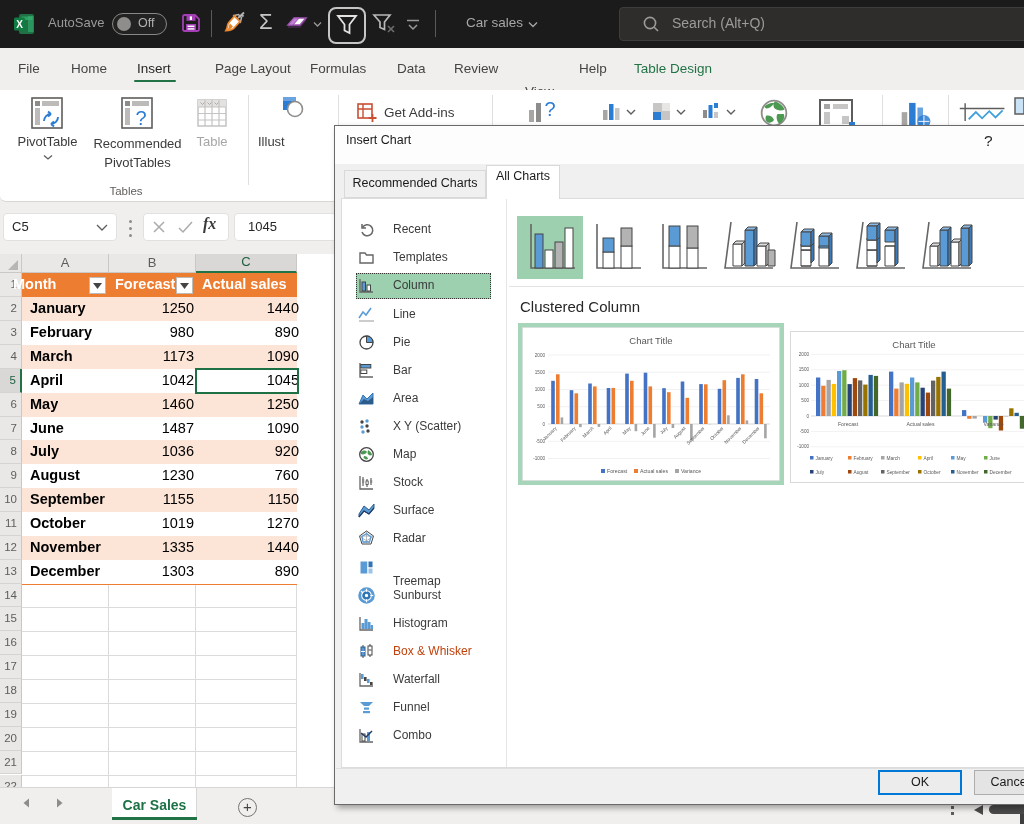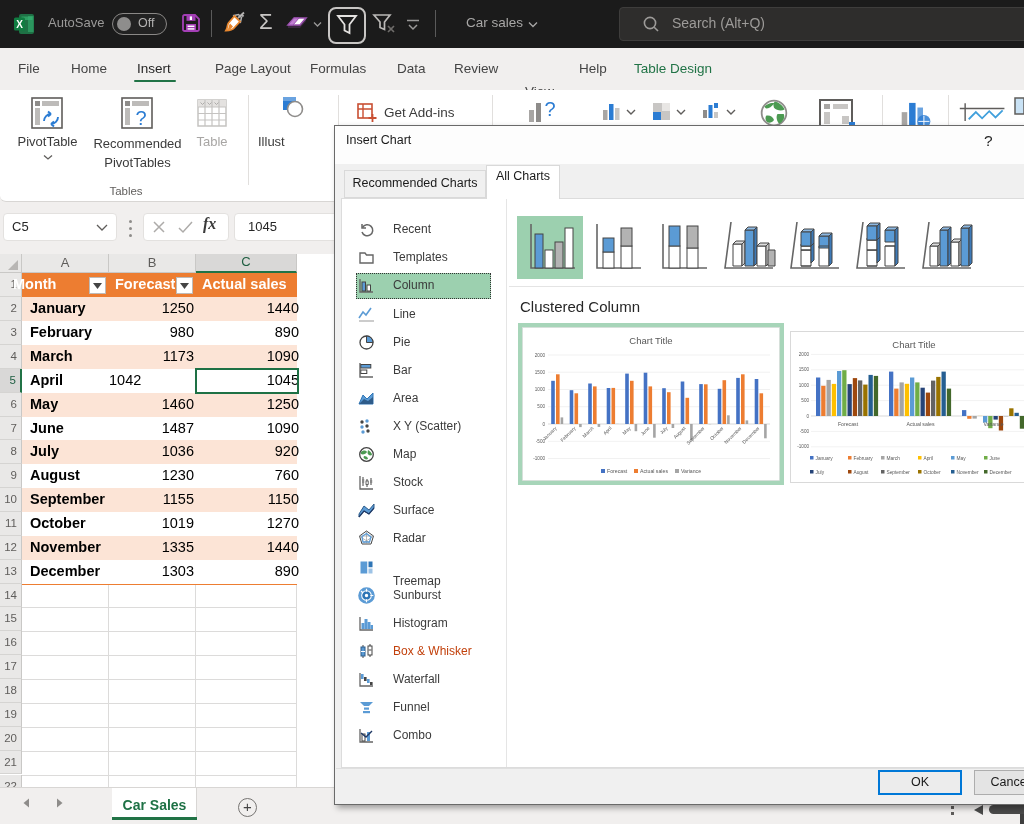--- a/index.html
+++ b/index.html
@@ -277,21 +277,21 @@
  <div class="abs" style="left:22px;top:75.1px;width:275px;height:23.9px;background:#FFFFFF;"></div>
  <div class="cell" style="left:30px;top:75.1px;height:23.9px;line-height:23.9px;font-weight:bold;">February</div>
  <div class="cell" style="left:109px;top:75.1px;width:85px;height:23.9px;line-height:23.9px;text-align:right;">980</div>
  <div class="cell" style="left:196px;top:75.1px;width:103px;height:23.9px;line-height:23.9px;text-align:right;">890</div>
  <div class="abs" style="left:22px;top:99.0px;width:275px;height:23.9px;background:#FCE4D6;"></div>
  <div class="cell" style="left:30px;top:99.0px;height:23.9px;line-height:23.9px;font-weight:bold;">March</div>
  <div class="cell" style="left:109px;top:99.0px;width:85px;height:23.9px;line-height:23.9px;text-align:right;">1173</div>
  <div class="cell" style="left:196px;top:99.0px;width:103px;height:23.9px;line-height:23.9px;text-align:right;">1090</div>
  <div class="abs" style="left:22px;top:122.8px;width:275px;height:23.9px;background:#FFFFFF;"></div>
  <div class="cell" style="left:30px;top:122.8px;height:23.9px;line-height:23.9px;font-weight:bold;">April</div>
- <div class="cell" style="left:109px;top:122.8px;width:85px;height:18px;line-height:23.9px;text-align:left;">1042</div>
+ <div class="cell" style="left:109px;top:122.8px;width:85px;height:18px;line-height:23.9px;text-align:right;">1042</div>
  <div class="cell" style="left:196px;top:122.8px;width:103px;height:23.9px;line-height:23.9px;text-align:right;">1045</div>
  <div class="abs" style="left:22px;top:146.7px;width:275px;height:23.9px;background:#FCE4D6;"></div>
  <div class="cell" style="left:30px;top:146.7px;height:23.9px;line-height:23.9px;font-weight:bold;">May</div>
  <div class="cell" style="left:109px;top:146.7px;width:85px;height:23.9px;line-height:23.9px;text-align:right;">1460</div>
  <div class="cell" style="left:196px;top:146.7px;width:103px;height:23.9px;line-height:23.9px;text-align:right;">1250</div>
  <div class="abs" style="left:22px;top:170.6px;width:275px;height:23.9px;background:#FFFFFF;"></div>
  <div class="cell" style="left:30px;top:170.6px;height:23.9px;line-height:23.9px;font-weight:bold;">June</div>
  <div class="cell" style="left:109px;top:170.6px;width:85px;height:23.9px;line-height:23.9px;text-align:right;">1487</div>
  <div class="cell" style="left:196px;top:170.6px;width:103px;height:23.9px;line-height:23.9px;text-align:right;">1090</div>
  <div class="abs" style="left:22px;top:194.4px;width:275px;height:23.9px;background:#FCE4D6;"></div>

